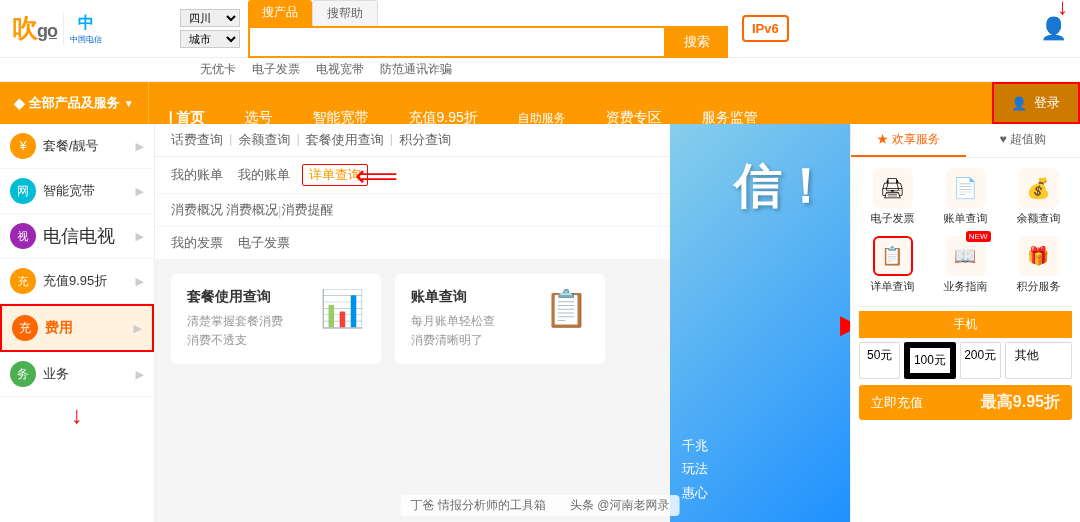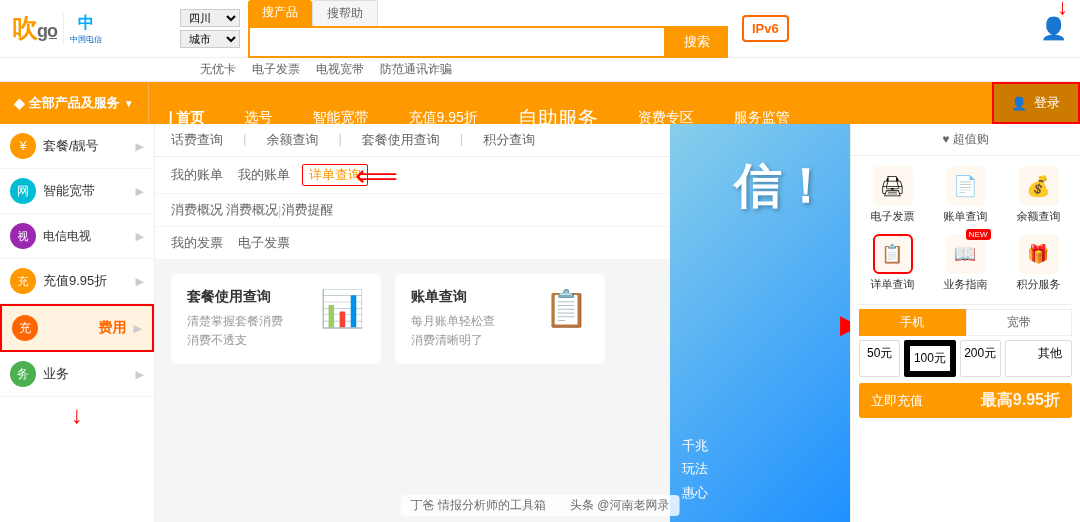--- a/index.html
+++ b/index.html
@@ -58,21 +58,21 @@
   <div style="color:#fff; padding:0 14px; height:100%; display:flex; align-items:center; gap:4px; cursor:pointer; font-size:13px; font-weight:bold; border-right:1px solid #ffb347;">
     <span style="color:#fff; font-size:14px;">◆</span>
     <span>全部产品及服务</span>
     <span style="font-size:10px;">▼</span>
   </div>
   <div style="display:flex; flex:1;margin-top:30px;">
     <div style="color:#fff; padding:0 20px; height:42px; display:flex; align-items:center; cursor:pointer; font-size:14px; font-weight:bold;">| 首页</div>
     <div style="color:#fff; padding:0 20px; height:42px; display:flex; align-items:center; cursor:pointer; font-size:14px;">选号</div>
     <div style="color:#fff; padding:0 20px; height:42px; display:flex; align-items:center; cursor:pointer; font-size:14px;">智能宽带</div>
     <div style="color:#fff; padding:0 20px; height:42px; display:flex; align-items:center; cursor:pointer; font-size:14px;">充值9.95折</div>
-    <div style="color:#fff; padding:0 20px; height:42px; display:flex; align-items:center; cursor:pointer; font-size:20px;">自助服务</div>
+    <div style="color:#fff; padding:0 20px; height:42px; display:flex; align-items:center; cursor:pointer; font-size:12px;">自助服务</div>
     <div style="color:#fff; padding:0 20px; height:42px; display:flex; align-items:center; cursor:pointer; font-size:14px;">资费专区</div>
     <div style="color:#fff; padding:0 20px; height:42px; display:flex; align-items:center; cursor:pointer; font-size:14px;">服务监管</div>
   </div>
   <div style="background:rgba(0,0,0,0.2); color:#fff; padding:0 18px; height:42px; display:flex; align-items:center; gap:6px; cursor:pointer; font-size:13px; border: 2px solid red;">
     <span>👤</span>
     <span>登录</span>
   </div>
 </div>
 
 <div style="display:flex; height:calc(522px - 58px - 22px - 42px); background:#f5f5f5;">
@@ -83,45 +83,45 @@
       <span style="font-size:13px; color:#333; flex:1;">套餐/靓号</span>
       <span style="color:#ccc; font-size:11px;">▶</span>
     </div>
     <div style="display:flex; align-items:center; padding:9px 10px; cursor:pointer; border-bottom:1px solid #f5f5f5; gap:7px;">
       <div style="width:26px; height:26px; border-radius:50%; background:#00bcd4; display:flex; align-items:center; justify-content:center; color:#fff; font-size:12px;">网</div>
       <span style="font-size:13px; color:#333; flex:1;">智能宽带</span>
       <span style="color:#ccc; font-size:11px;">▶</span>
     </div>
     <div style="display:flex; align-items:center; padding:9px 10px; cursor:pointer; border-bottom:1px solid #f5f5f5; gap:7px;">
       <div style="width:26px; height:26px; border-radius:50%; background:#9c27b0; display:flex; align-items:center; justify-content:center; color:#fff; font-size:11px;">视</div>
-      <span style="font-size:12px; color:#333; flex:1;">电信电视</span>
+      <span style="font-size:18px; color:#333; flex:1;">电信电视</span>
       <span style="color:#ccc; font-size:11px;">▶</span>
     </div>
     <div style="display:flex; align-items:center; padding:9px 10px; cursor:pointer; border-bottom:1px solid #f5f5f5; gap:7px;">
       <div style="width:26px; height:26px; border-radius:50%; background:#f90; display:flex; align-items:center; justify-content:center; color:#fff; font-size:11px;">充</div>
       <span style="font-size:13px; color:#333; flex:1;">充值9.95折</span>
       <span style="color:#ccc; font-size:11px;">▶</span>
     </div>
     <div style="display:flex; align-items:center; padding:9px 10px; cursor:pointer; border-bottom:1px solid #f5f5f5; gap:7px; background:#fff3e0; border:2px solid red;">
       <div style="width:26px; height:26px; border-radius:50%; background:#f60; display:flex; align-items:center; justify-content:center; color:#fff; font-size:12px;">充</div>
-      <span style="font-size:14px; color:#f60; flex:1; font-weight:bold;text-align:right;">费用</span>
+      <span style="font-size:14px; color:#f60; flex:1; font-weight:bold;">费用</span>
       <span style="color:#ccc; font-size:11px;">▶</span>
     </div>
     <div style="display:flex; align-items:center; padding:9px 10px; cursor:pointer; border-bottom:1px solid #f5f5f5; gap:7px;">
       <div style="width:26px; height:26px; border-radius:50%; background:#4caf50; display:flex; align-items:center; justify-content:center; color:#fff; font-size:12px;">务</div>
       <span style="font-size:13px; color:#333; flex:1;">业务</span>
       <span style="color:#ccc; font-size:11px;">▶</span>
     </div>
 
     <div style="text-align:center; color:red; font-size:24px; padding:4px;">↓</div>
   </div>
 
   <div style="flex:1; background:#f5f5f5; overflow:hidden;">
 
-    <div style="background:#fff; padding:7px 16px; display:flex; gap:20px; border-bottom:1px solid #eee; font-size:13px; align-items:flex-start;">
+    <div style="background:#fff; padding:7px 16px; display:flex; gap:6px; border-bottom:1px solid #eee; font-size:13px; align-items:flex-start;">
       <span style="color:#666; cursor:pointer;">话费查询</span>
       <span style="color:#ccc;">|</span>
       <span style="color:#666; cursor:pointer;">余额查询</span>
       <span style="color:#ccc;">|</span>
       <span style="color:#666; cursor:pointer;">套餐使用查询</span>
       <span style="color:#ccc;">|</span>
       <span style="color:#666; cursor:pointer;">积分查询</span>
     </div>
 
     <div style="background:#fff; padding:7px 16px; display:flex; align-items:center; gap:12px; border-bottom:1px solid #f5f5f5; position:relative;">
@@ -164,20 +164,21 @@
 
   <div style="width:180px; background:linear-gradient(135deg,#87ceeb,#1e90ff); overflow:hidden; position:relative; flex-shrink:0;">
     <div style="color:#fff; font-size:48px; font-weight:900; position:absolute; right:20px; top:30px; text-shadow:2px 2px 4px rgba(0,0,0,0.3);">信！</div>
     <div style="color:#fff; font-size:13px; position:absolute; left:12px; bottom:20px; line-height:1.8;">千兆<br>玩法<br>惠心</div>
 
     <div style="position:absolute; right:-10px; top:50%; transform:translateY(-50%); color:red; font-size:26px; z-index:10;">▶</div>
   </div>
 
   <div style="width:230px; background:#fff; border-left:1px solid #eee; flex-shrink:0; overflow:hidden;">
     <div style="display:flex; border-bottom:1px solid #eee;">
+      <div style="flex:1; text-align:center; padding:7px 0; font-size:12px; cursor:pointer; color:#f60; border-bottom:2px solid #f60;">★ 欢享服务</div>
       <div style="flex:1; text-align:center; padding:7px 0; font-size:12px; cursor:pointer; color:#666;">♥ 超值购</div>
     </div>
 
     <div style="display:flex; flex-wrap:wrap; padding:6px; gap:2px; justify-content:space-around;">
       <div style="display:flex; flex-direction:column; align-items:center; width:62px; cursor:pointer; gap:3px; padding:4px 0;">
         <div style="width:40px; height:40px; background:#fff8f0; border-radius:6px; display:flex; align-items:center; justify-content:center; font-size:20px;">🖨</div>
         <span style="font-size:11px; color:#333; text-align:center;">电子发票</span>
       </div>
       <div style="display:flex; flex-direction:column; align-items:center; width:62px; cursor:pointer; gap:3px; padding:4px 0;">
         <div style="width:40px; height:40px; background:#fff8f0; border-radius:6px; display:flex; align-items:center; justify-content:center; font-size:20px;">📄</div>
@@ -200,29 +201,28 @@
       <div style="display:flex; flex-direction:column; align-items:center; width:62px; cursor:pointer; gap:3px; padding:4px 0;">
         <div style="width:40px; height:40px; background:#fff8f0; border-radius:6px; display:flex; align-items:center; justify-content:center; font-size:18px;">🎁</div>
         <span style="font-size:11px; color:#333; text-align:center;">积分服务</span>
       </div>
     </div>
 
     <div style="height:1px; background:#eee; margin:2px 8px;"></div>
 
     <div style="display:flex; margin:4px 8px; gap:0;">
       <div style="flex:1; text-align:center; padding:4px 0; font-size:12px; cursor:pointer; background:#f90; color:#fff; border:1px solid #f90;">手机</div>
-      <div style="flex:1; text-align:center; padding:4px 0; font-size:12px; cursor:pointer; background:#fff; color:#666; border:1px solid #eee;">宽带</div>
     </div>
 
 
     <div style="display:flex; gap:4px; margin:4px 8px;">
       <div style="flex:1; border:1px solid #ddd; padding:4px 0; text-align:center; font-size:12px; cursor:pointer; border-radius:2px;">50元</div>
       <div style="flex:1; border:6px solid #000000; padding:4px 0; text-align:center; font-size:12px; cursor:pointer; border-radius:2px;">100元</div>
       <div style="flex:1; border:1px solid #ddd; padding:4px 0; text-align:center; font-size:12px; cursor:pointer; border-radius:2px;">200元</div>
-      <div style="flex:1.2; border:1px solid #ddd; padding:4px 9px; text-align:right; font-size:12px; cursor:pointer; border-radius:2px;">其他</div>
+      <div style="flex:1.2; border:1px solid #ddd; padding:4px 9px; text-align:left; font-size:12px; cursor:pointer; border-radius:2px;">其他</div>
     </div>
 
     <div style="margin:6px 8px; background:#f90; color:#fff; border:none; width:calc(100% - 16px); padding:7px 12px; font-size:13px; cursor:pointer; border-radius:3px; display:flex; justify-content:space-between; align-items:center;">
       <span>立即充值</span>
       <span style="font-size:16px; opacity:0.9;font-weight:bold;">最高9.95折</span>
     </div>
   </div>
 </div>
 
 <div style="position:fixed; bottom:6px; left:50%; transform:translateX(-50%); display:flex; gap:24px; font-size:12px; color:rgba(0,0,0,0.6); background:rgba(255,255,255,0.8); padding:2px 10px; border-radius:4px; z-index:999;">

